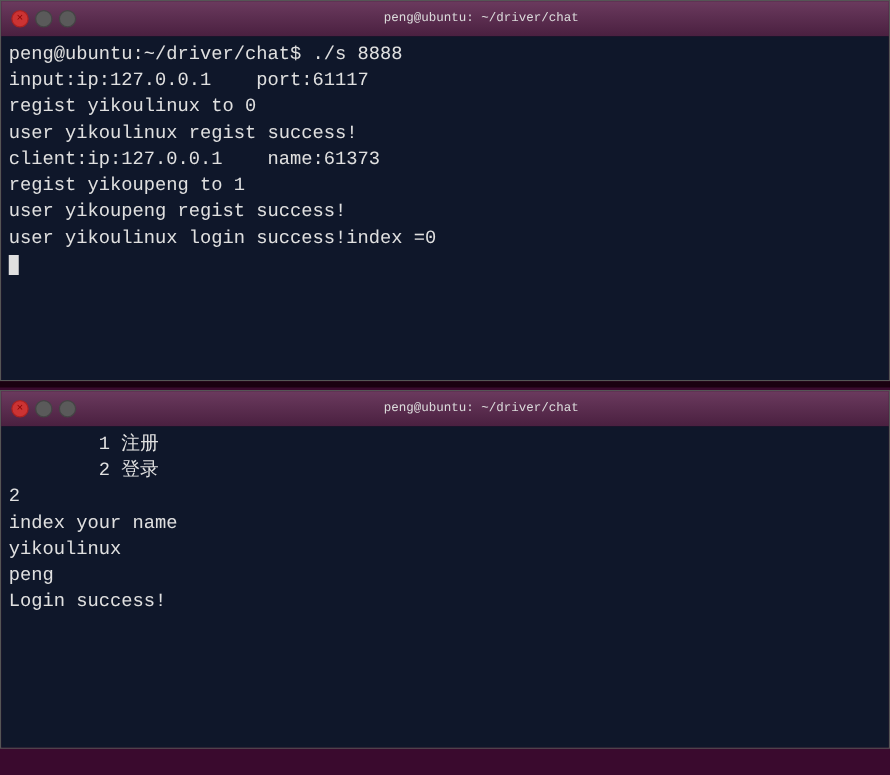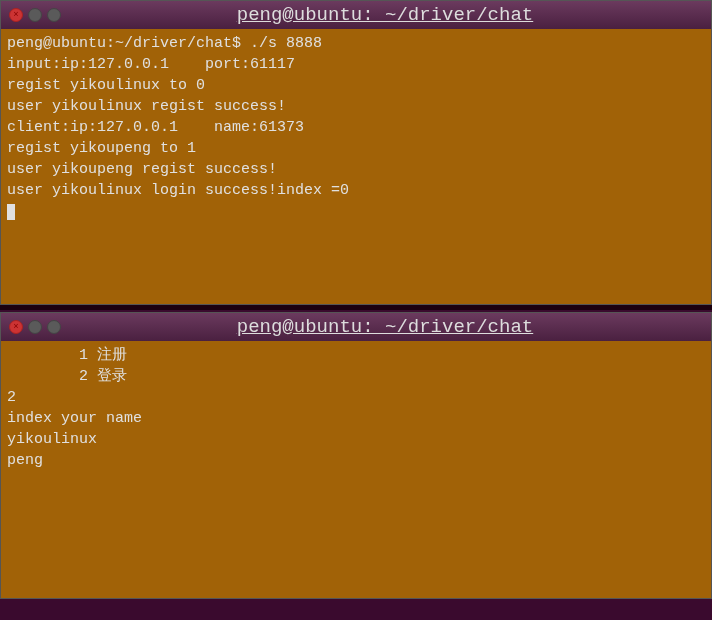--- a/index.html
+++ b/index.html
@@ -65,27 +65,26 @@
       height: 14px;
       border-radius: 50%;
       background: #5a5a5a;
       border: 1px solid #444;
     }
 
     .titlebar-title {
       flex: 1;
       text-align: center;
       color: #ddd;
-      font-size: 19px;
+      font-size: 10px;
       font-family: 'Courier New', Courier, monospace;
-      text-decoration: underline;
     }
 
     .terminal-body {
-      background: #a16207;
+      background: #0f172a;
       padding: 4px 6px;
       color: #e0e0e0;
       font-size: 15px;
       line-height: 1.4;
       flex: 1;
       overflow: hidden;
     }
 
     .terminal-body .line {
       white-space: pre;
@@ -154,14 +153,15 @@
     </div>
     <span class="titlebar-title">peng@ubuntu: ~/driver/chat</span>
   </div>
   <div class="terminal-body">
     <span class="line">        1 注册</span>
     <span class="line">        2 登录</span>
     <span class="line">2</span>
     <span class="line">index your name</span>
     <span class="line">yikoulinux</span>
     <span class="line">peng</span>
+    <span class="line">Login success!</span>
   </div>
 </div>
 
 </body></html>

